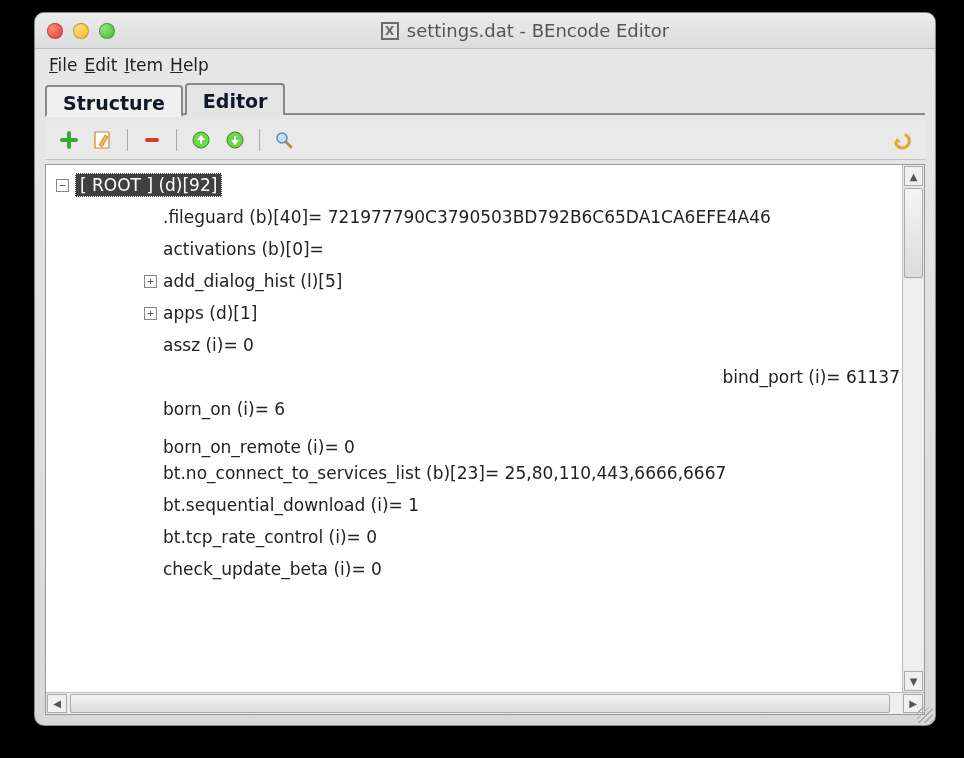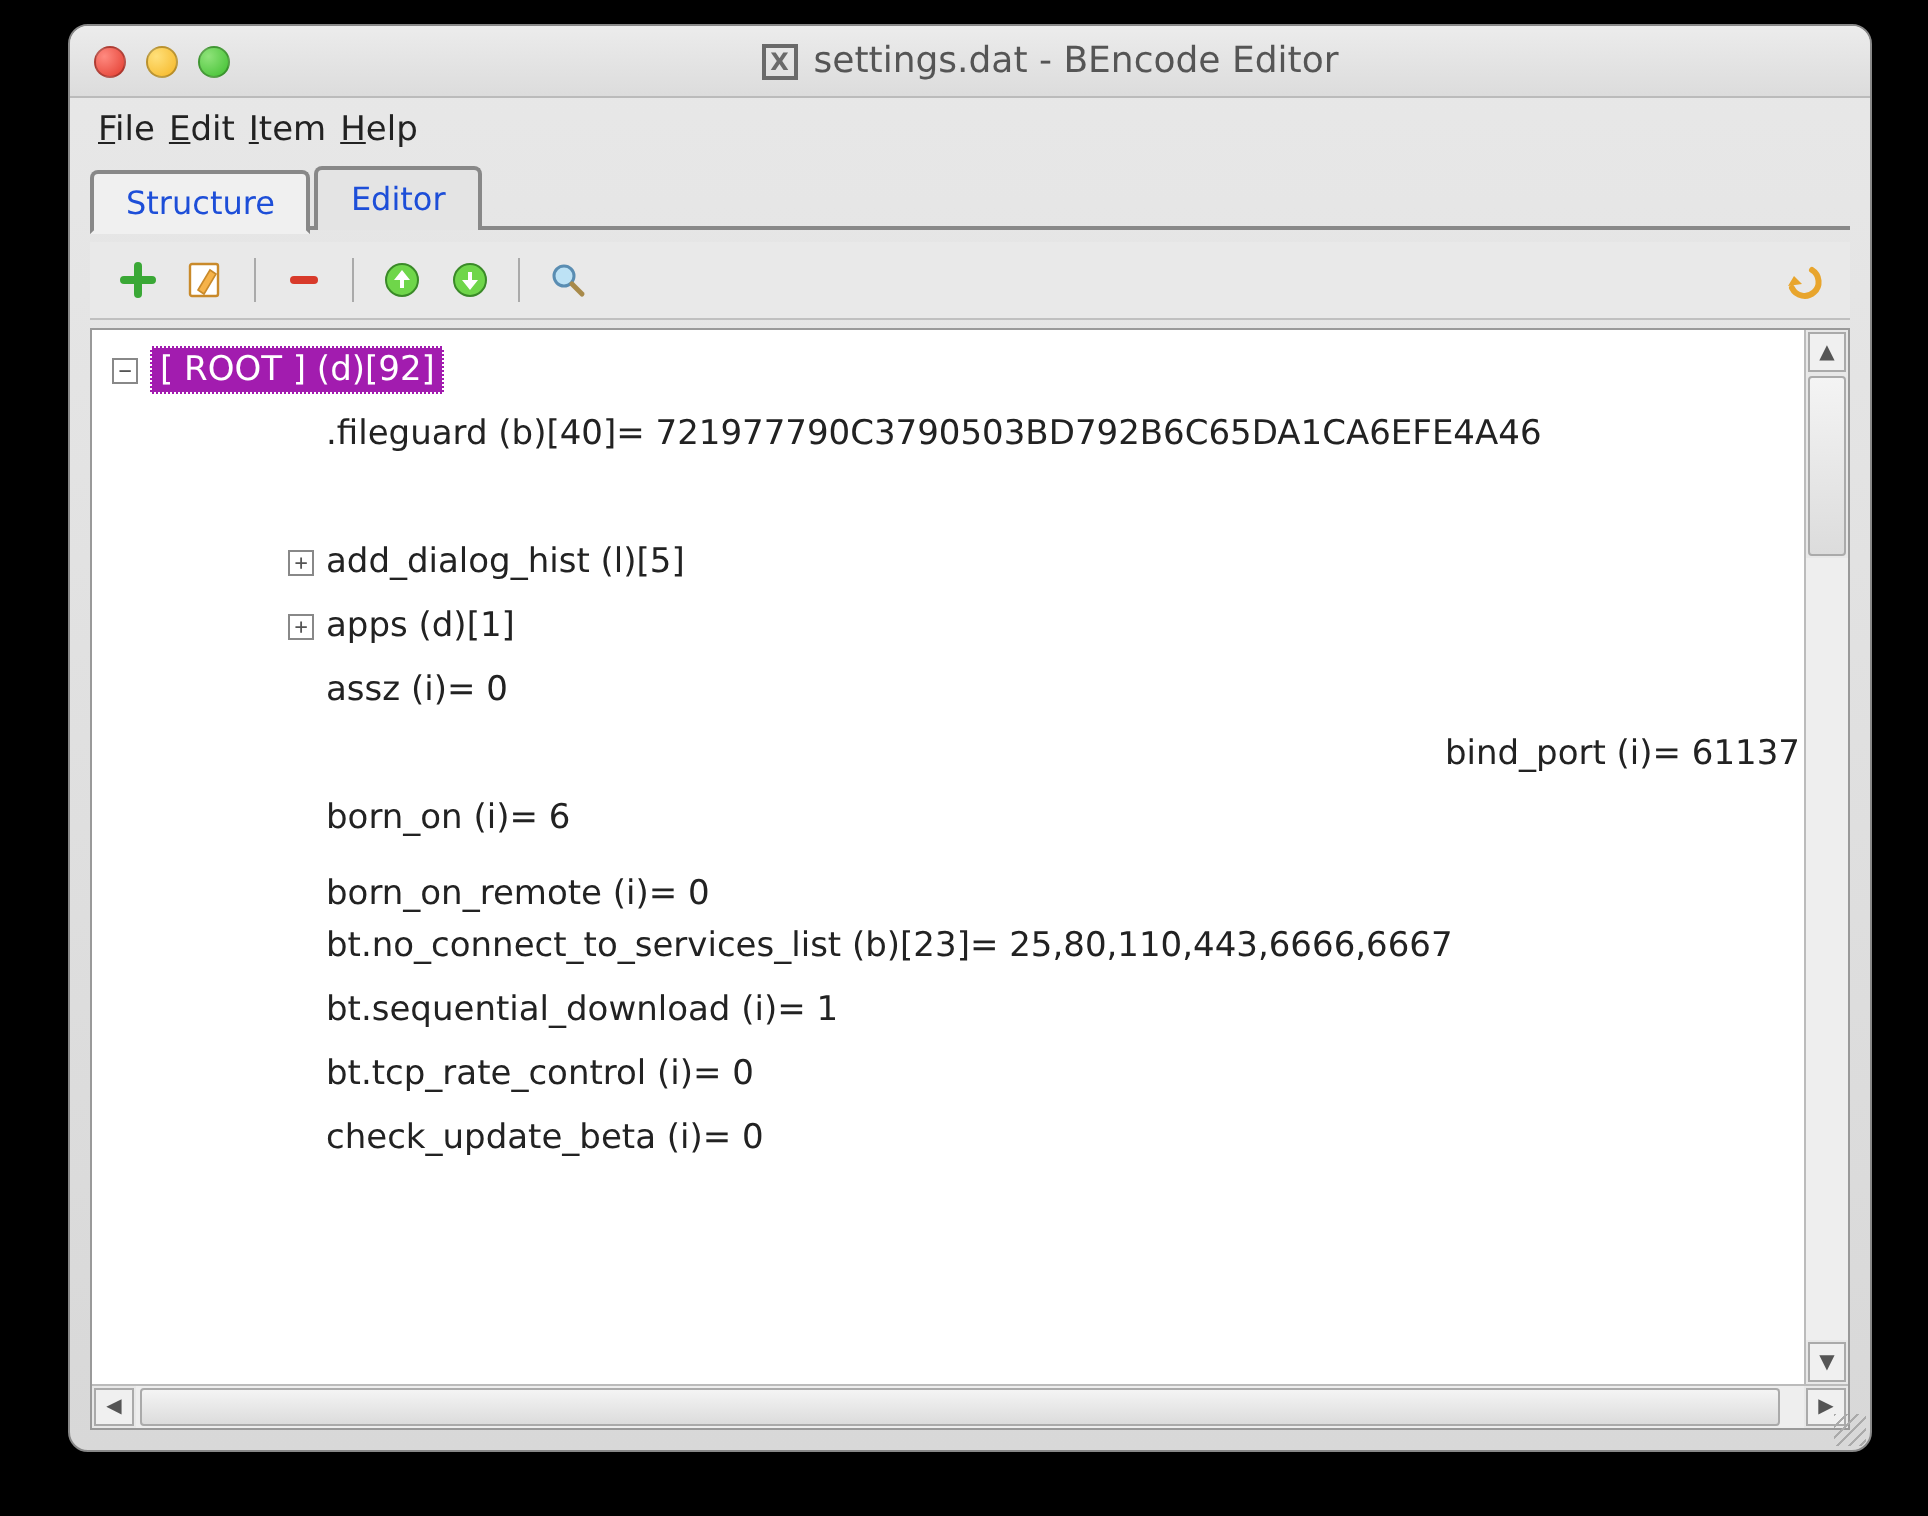--- a/index.html
+++ b/index.html
@@ -58,30 +58,31 @@
   height: 32px;
 }
 .tabrow::after {
   content: "";
   position: absolute;
   bottom: 0; left: 10px; right: 10px;
   border-bottom: 2px solid #888;
 }
 .tab {
   padding: 5px 16px 6px 16px;
-  font-size: 16px;
+  font-size: 19px;
   background: #e4e4e4;
   border: 2px solid #888;
   border-bottom: none;
   border-top-left-radius: 4px;
   border-top-right-radius: 4px;
   margin-right: 2px;
   position: relative;
   z-index: 1;
-  color: #1d4ed8;
+  color: #0f172a;
+  font-weight: bold;
 }
 .tab.active {
   background: #f0f0f0;
   border-bottom: 2px solid #f0f0f0;
   bottom: -2px;
   z-index: 2;
 }
 .toolbar {
   display: flex; align-items: center;
   padding: 6px 10px;
@@ -131,21 +132,21 @@
   display: flex; align-items: center; justify-content: center;
   font-size: 11px; line-height: 1; color: #555;
   margin-right: 6px;
   background: #fff;
   font-family: monospace;
 }
 .dots-spacer {
   width: 13px; height: 13px; margin-right: 6px;
 }
 .root-label {
-  background: #a21caf;
+  background: #404040;
   color: #fff;
   padding: 1px 4px;
   border: 1px dotted #fff;
 }
 .vscroll {
   width: 22px;
   background: #e8e8e8;
   border-left: 1px solid #bbb;
   display: flex; flex-direction: column;
 }
@@ -276,20 +277,21 @@
           <span class="expander">−</span>
           <span class="root-label">[ ROOT ] (d)[92]</span>
         </div>
         <div id="tree-body">
             <div class="tree-row" style="padding-left: 96px;">
               <span class="dots-spacer"></span>
               <span>.fileguard (b)[40]= 721977790C3790503BD792B6C65DA1CA6EFE4A46</span>
             </div>
             <div class="tree-row" style="padding-left: 96px;">
               <span class="dots-spacer"></span>
+              <span>activations (b)[0]=</span>
             </div>
             <div class="tree-row" style="padding-left: 96px;">
               <span class="expander">+</span>
               <span>add_dialog_hist (l)[5]</span>
             </div>
             <div class="tree-row" style="padding-left: 96px;">
               <span class="expander">+</span>
               <span>apps (d)[1]</span>
             </div>
             <div class="tree-row" style="padding-left: 96px;">

